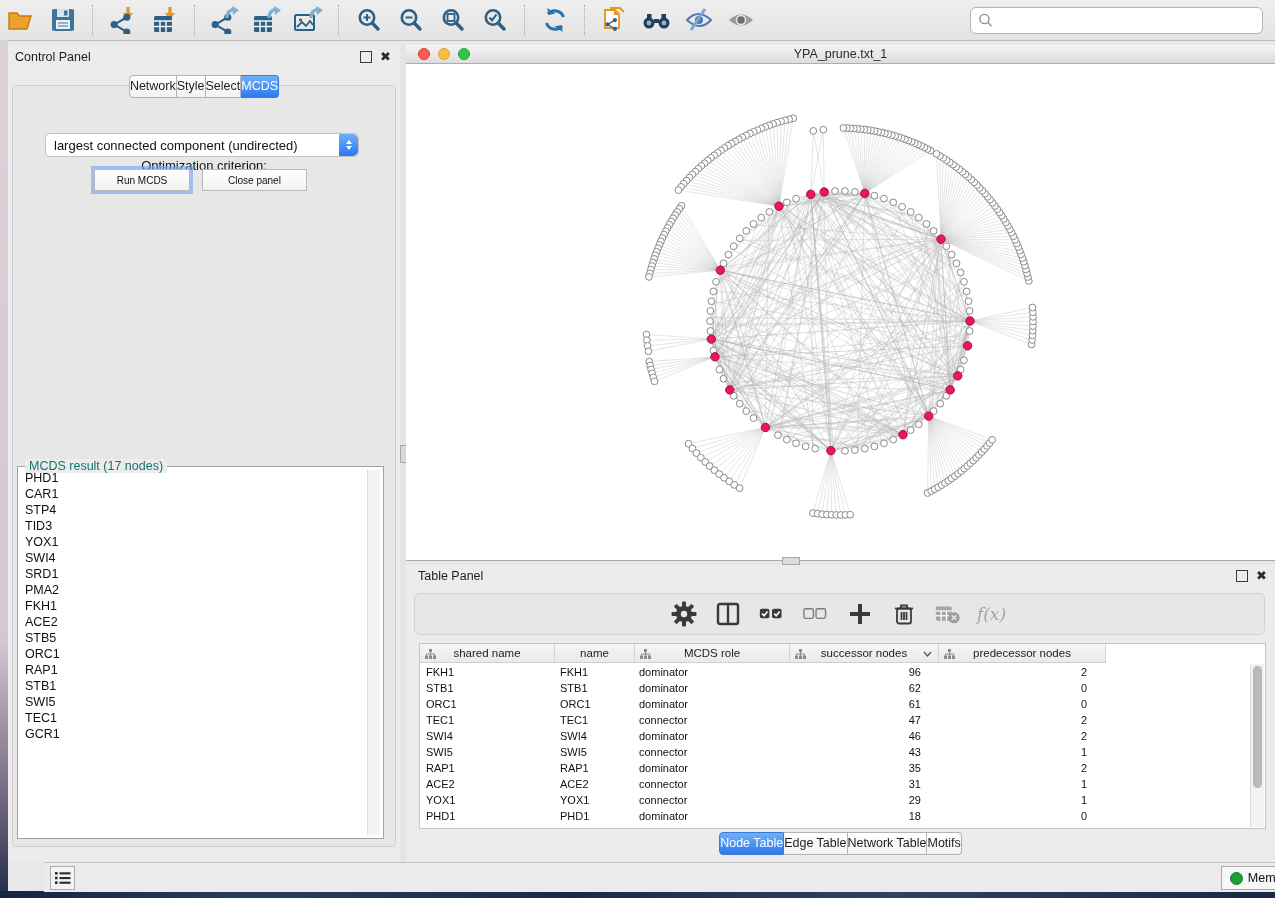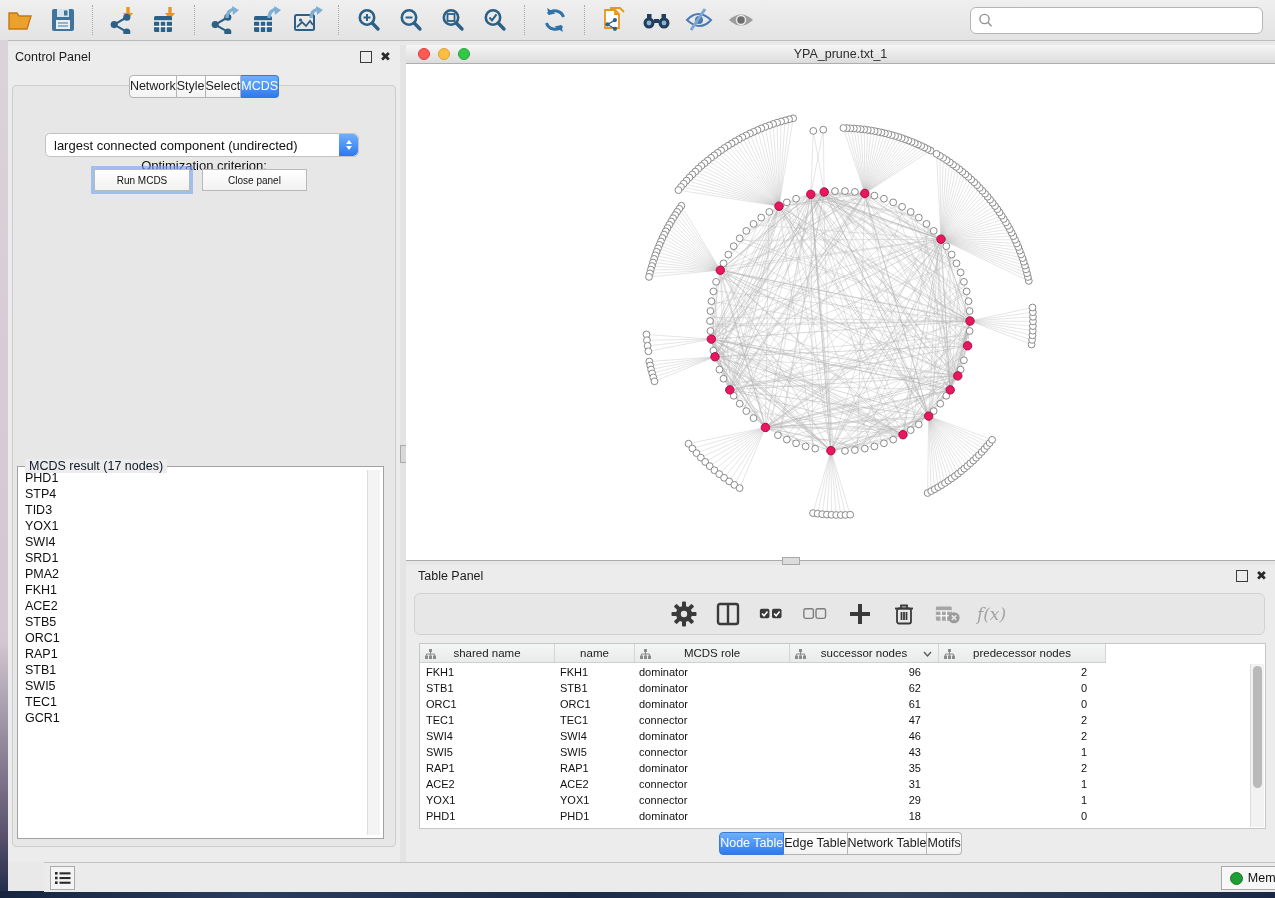--- a/index.html
+++ b/index.html
@@ -43,21 +43,21 @@
   .dropdown .dd-text{flex:1;padding:0 8px;white-space:nowrap;overflow:hidden;}
   .dd-step{width:19px;height:22px;border-radius:0 5px 5px 0;background:linear-gradient(#6fb0f9,#2d78f1);
            display:flex;flex-direction:column;align-items:center;justify-content:center;gap:2px;}
   .tri-up{width:0;height:0;border-left:3.5px solid transparent;border-right:3.5px solid transparent;border-bottom:4.5px solid #fff;}
   .tri-dn{width:0;height:0;border-left:3.5px solid transparent;border-right:3.5px solid transparent;border-top:4.5px solid #fff;}
   .mac-btn{background:linear-gradient(#ffffff,#f1f1f1);border:1px solid #b9b9b9;border-radius:0;
            font-size:10px;color:#111;height:22px;line-height:20px;text-align:center;cursor:default;
            font-family:"Liberation Sans","DejaVu Sans",sans-serif;}
   .focus-ring{box-shadow:0 0 0 3px rgba(110,165,245,.6);}
   .group-box{border:1px solid #a2a2a2;background:#fff;}
-  .group-legend{position:absolute;top:-8px;left:7px;background:#ececec;padding:0 4px;font-size:12.5px;color:#0f172a;}
+  .group-legend{position:absolute;top:-8px;left:7px;background:#ececec;padding:0 4px;font-size:12.5px;color:#0f766e;}
   .mcds-list{position:absolute;inset:3px 15px 3px 3px;overflow:hidden;}
   .mcds-item{font-size:12.5px;line-height:16px;color:#101010;padding-left:4px;}
   .vscroll-track{position:absolute;top:3px;right:3px;bottom:3px;width:12px;background:#f4f4f4;border-left:1px solid #ddd;}
 
   
   .vsplit{left:400px;top:45px;width:6px;height:817px;background:#e4e4e4;border-right:1px solid #9c9c9c;}
   .vsplit-handle{position:absolute;left:0px;top:400px;width:5px;height:16px;background:#d8d8d8;border:1px solid #a9a9a9;}
   .hsplit{left:406px;top:560px;width:869px;height:5px;background:#e7e7e7;border-top:1px solid #ababab;}
   .hsplit-handle{position:absolute;left:376px;top:-4px;width:16px;height:6px;background:#dcdcdc;border:1px solid #a9a9a9;}
 
@@ -310,20 +310,21 @@
           <div class="tri-dn"></div>
       </div>
     </div>
     <button class="abs mac-btn focus-ring" style="left:86px;top:124px;width:96px;">Run MCDS</button>
     <button class="abs mac-btn" style="left:194px;top:124px;width:105px;">Close panel</button>
 
     <div class="abs group-box" style="left:9px;top:421px;width:365px;height:371px;">
       <div class="group-legend">MCDS result (17 nodes)</div>
       <div class="mcds-list" id="mcds-list">
           <div class="mcds-item">PHD1</div>
+          <div class="mcds-item">CAR1</div>
           <div class="mcds-item">STP4</div>
           <div class="mcds-item">TID3</div>
           <div class="mcds-item">YOX1</div>
           <div class="mcds-item">SWI4</div>
           <div class="mcds-item">SRD1</div>
           <div class="mcds-item">PMA2</div>
           <div class="mcds-item">FKH1</div>
           <div class="mcds-item">ACE2</div>
           <div class="mcds-item">STB5</div>
           <div class="mcds-item">ORC1</div>

